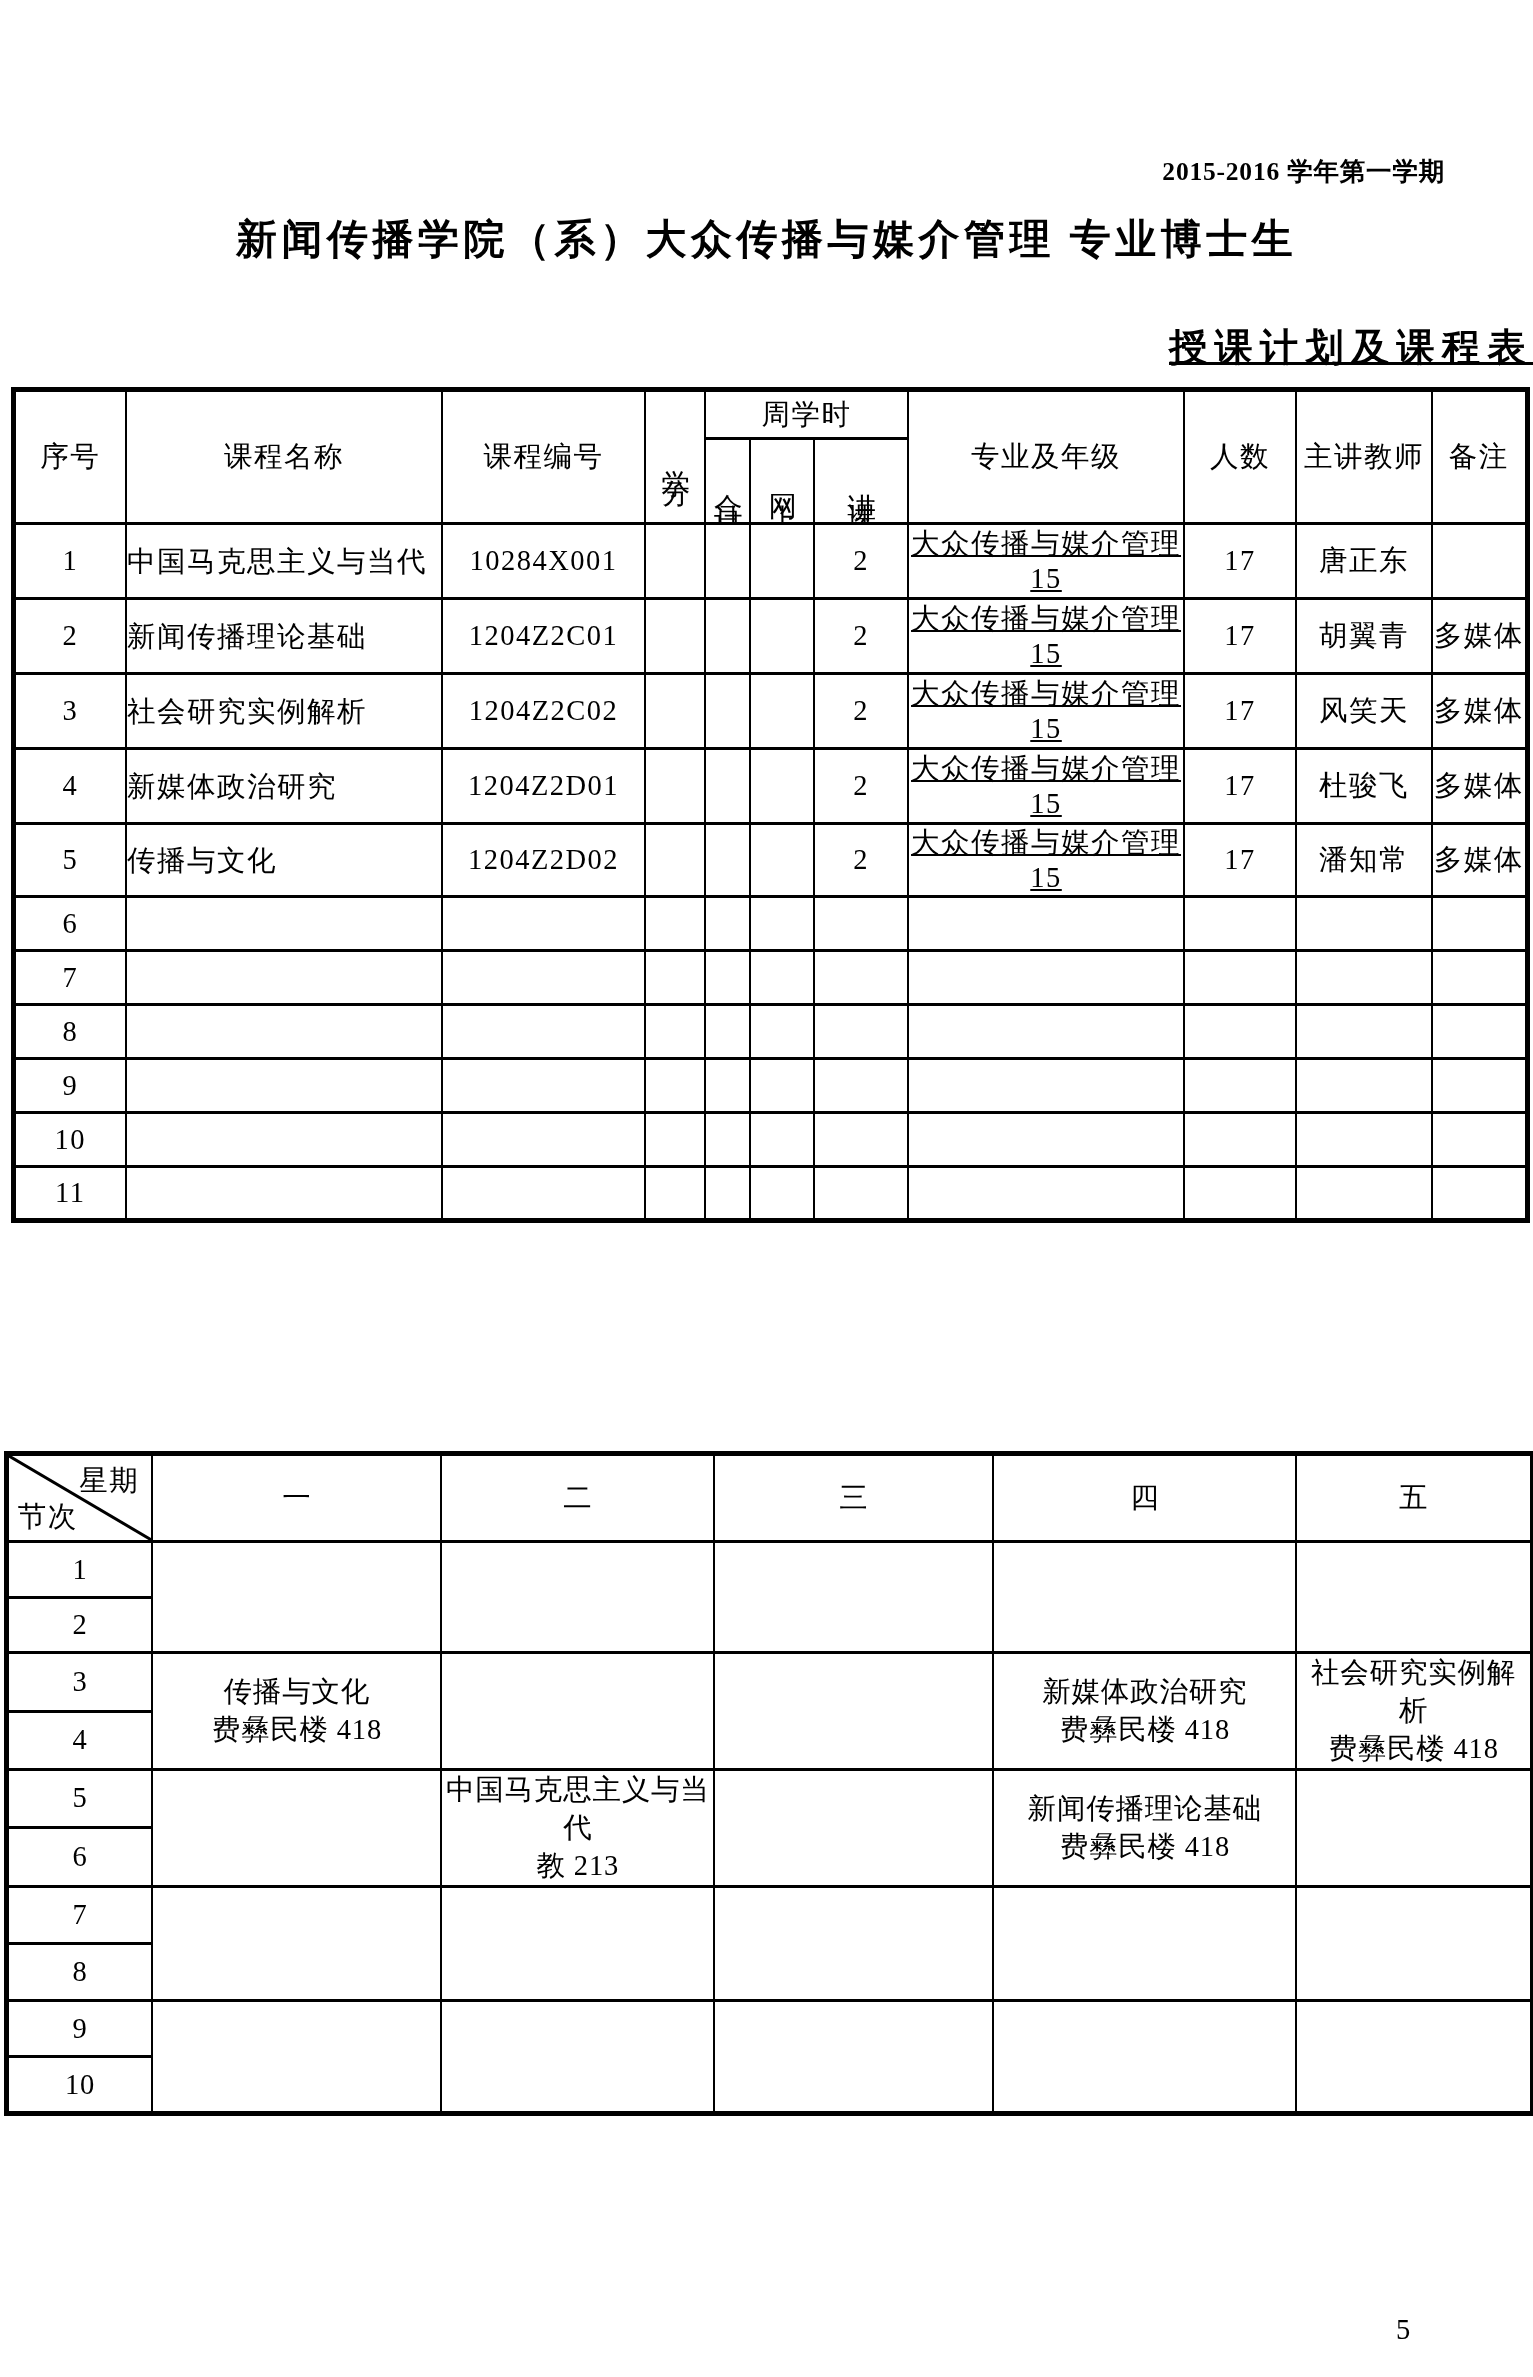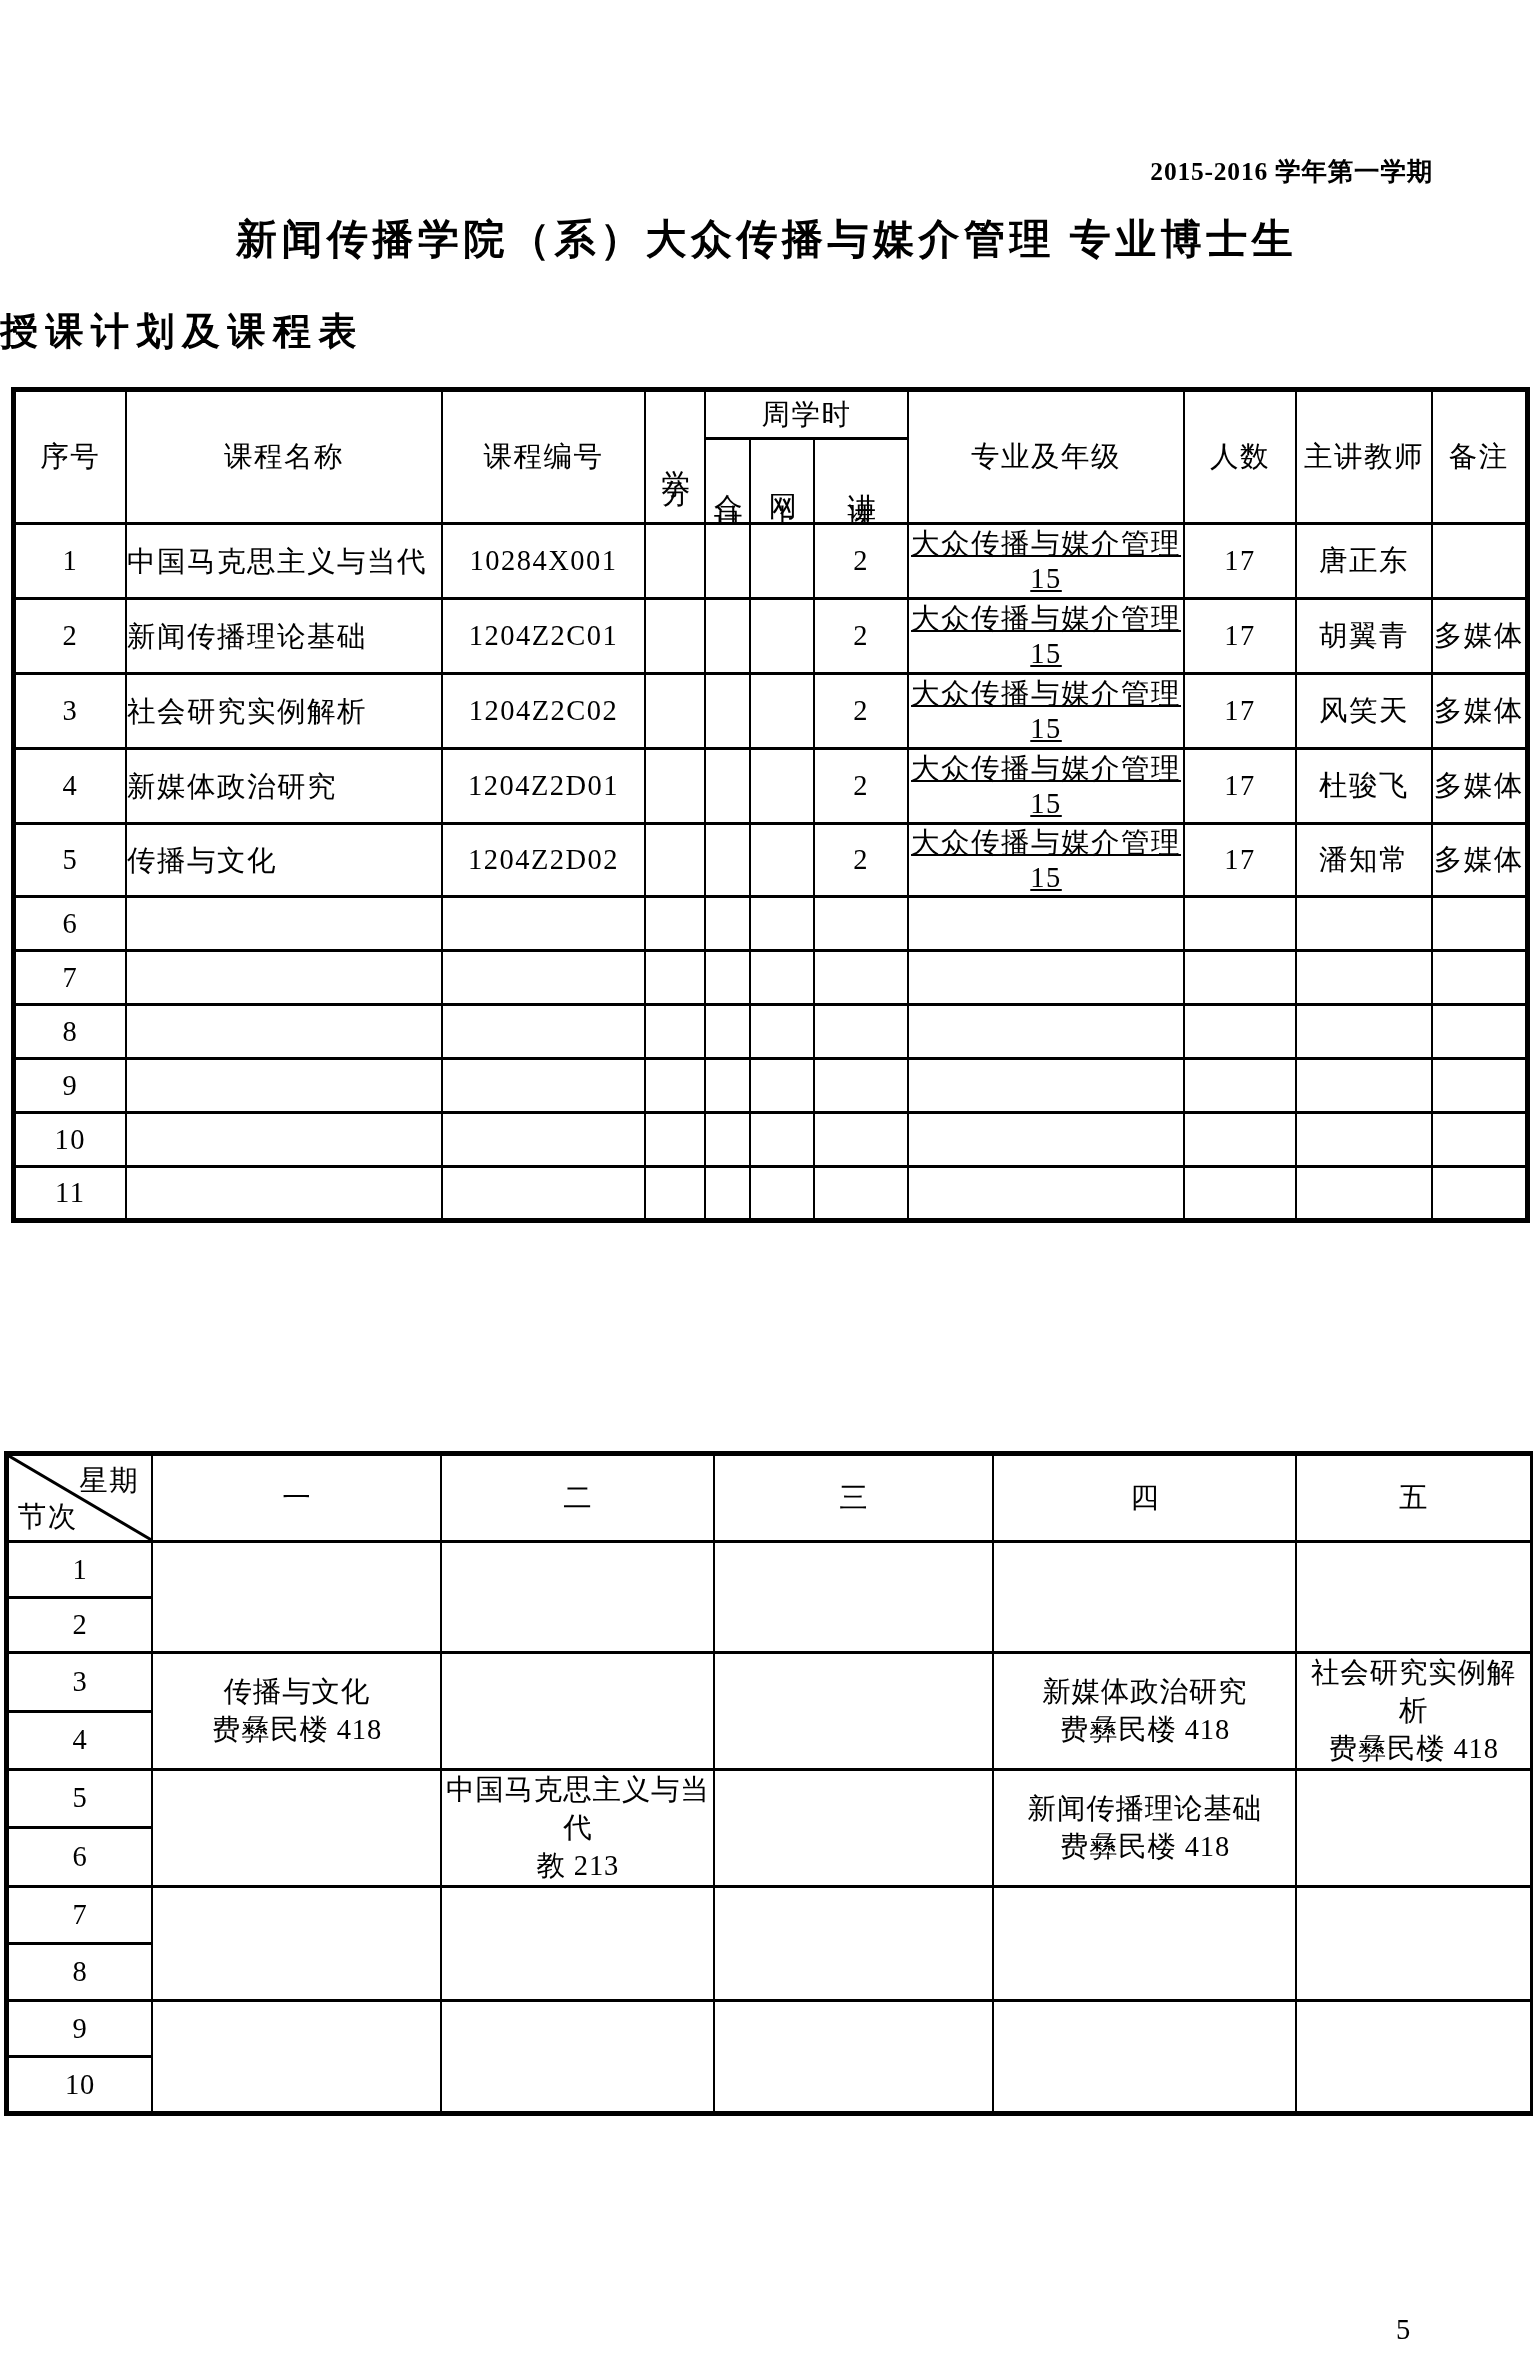--- a/index.html
+++ b/index.html
@@ -5,30 +5,30 @@
   html,body{margin:0;padding:0;background:#888;}
   .page{
     position:relative;
     width:1533px;height:2377px;
     background:#ffffff;
     font-family:"Liberation Serif","DejaVu Serif",serif;
     color:#000;
     overflow:hidden;
   }
   .term{
-    position:absolute;top:154px;right:100px;
+    position:absolute;top:154px;right:88px;
     font-size:25.5px;font-weight:bold;letter-spacing:0.8px;
   }
   .title{
     position:absolute;top:212px;left:0;width:100%;
     text-align:center;font-size:41px;font-weight:bold;letter-spacing:4.5px;
   }
   .subtitle{
-    position:absolute;top:306px;left:0;width:100%;
-    text-align:left;font-size:38px;font-weight:bold;letter-spacing:7.5px;
+    position:absolute;top:322px;left:0;width:100%;
+    text-align:right;font-size:38px;font-weight:bold;letter-spacing:7.5px;text-decoration:underline;
   }
   table{border-collapse:collapse;table-layout:fixed;}
   .t1{position:absolute;left:10.5px;top:387px;width:1514px;border:5.3px solid #000;}
   .t1 th,.t1 td{
     border:2.3px solid #000;border-top-width:3px;border-bottom-width:3px;
     font-size:28.5px;font-weight:normal;letter-spacing:1.5px;
     padding:0;vertical-align:middle;overflow:hidden;
   }
   .t2{position:absolute;left:3.8px;top:1451px;width:1526px;border:5.3px solid #000;}
   .t2 th,.t2 td{

